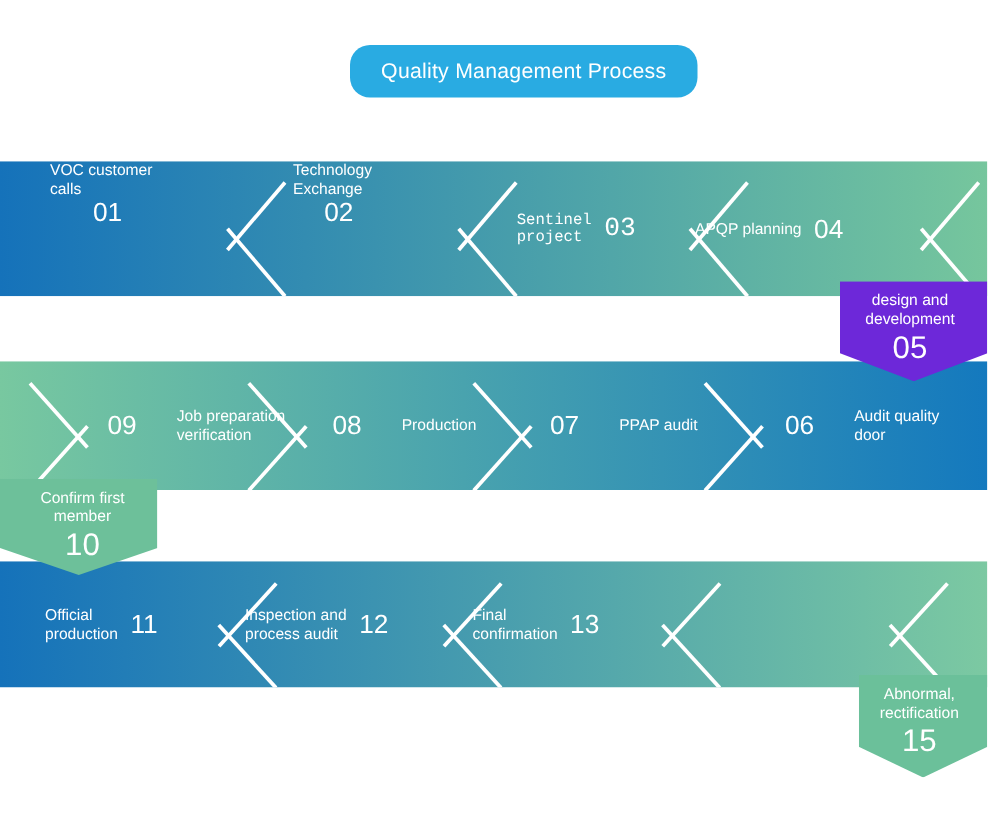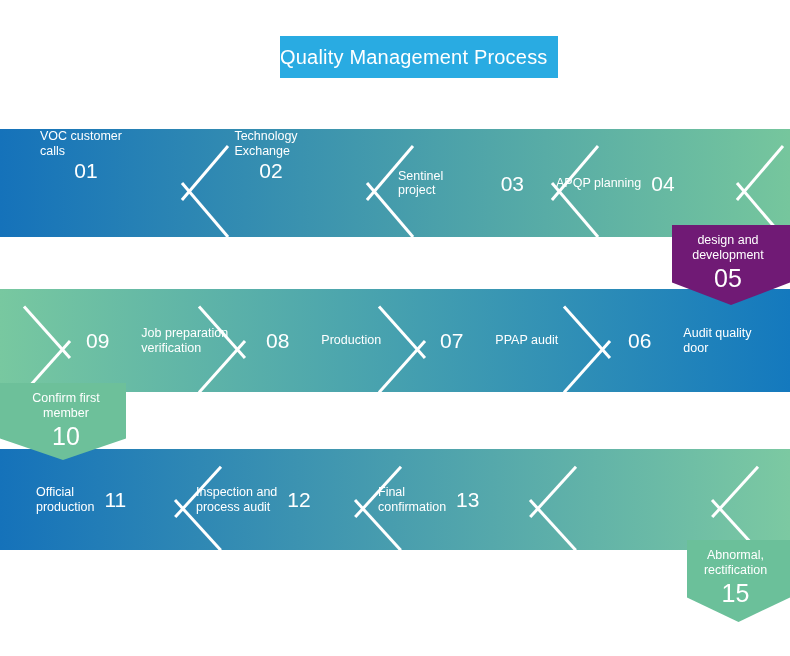--- a/index.html
+++ b/index.html
@@ -10,24 +10,24 @@
     overflow:hidden;
     position:relative;
   }
   #stage{position:absolute;inset:0;width:790px;height:656px;}
 
   
   .title-banner{
     position:absolute;
     left:280px;top:36px;
     width:278px;height:42px;
-    border-radius:0;
-    display:flex;align-items:center;justify-content:flex-start;
+    border-radius:16px;
+    display:flex;align-items:center;justify-content:center;
     color:#ffffff;
-    font-size:20px;
+    font-size:17px;
     letter-spacing:.2px;
   }
 
   
   .row{position:absolute;left:0;width:790px;overflow:hidden;}
   #row1{top:129px;height:108px;}
   #row2{top:289px;height:103px;}
   #row3{top:449px;height:101px;}
 
   .row-bg{position:absolute;inset:0;}
@@ -108,21 +108,21 @@
       <div class="cell ltr" style="left: 16px; width: 140px; justify-content: flex-start; flex-direction: column;">
         <span class="lbl">VOC customer
 calls</span>
         <span class="num">01</span>
       </div>
       <div class="cell ltr" style="left: 205px; width: 132px; justify-content: flex-start; flex-direction: column;">
         <span class="lbl">Technology
 Exchange</span>
         <span class="num">02</span>
       </div>
-      <div class="cell ltr" style="left: 398px; width: 126px; justify-content: space-between;">
+      <div class="cell ltr" style="left: 398px; width: 126px; justify-content: center; font-family: Liberation Mono, monospace;">
         <span class="lbl">Sentinel
 project</span>
         <span class="num">03</span>
       </div>
       <div class="cell ltr" style="left: 556px; width: 152px; justify-content: flex-start; padding-right: 4px;">
         <span class="lbl">APQP planning</span>
         <span class="num">04</span>
       </div>
     </div>
 
@@ -192,21 +192,21 @@
 process audit</span>
         <span class="num">12</span>
       </div>
       <div class="cell ltr" style="left: 378px; width: 140px; justify-content: flex-start;">
         <span class="lbl">Final
 confirmation</span>
         <span class="num">13</span>
       </div>
     </div>
 
-<div class="conn" style="left: 672px; top: 225px; width: 118px; height: 80px; background: #701a75; clip-path: polygon(0% 0%, 100% 0%, 100% 72%, 50% 100%, 0% 72%); padding-top: 8px; padding-right: 6px;">
+<div class="conn" style="left: 672px; top: 225px; width: 118px; height: 80px; background: #6d28d9; clip-path: polygon(0% 0%, 100% 0%, 100% 72%, 50% 100%, 0% 72%); padding-top: 8px; padding-right: 6px;">
       <span class="lbl">design and
 development</span>
       <span class="num">05</span>
     </div>
     <div class="conn" style="left: 0px; top: 383px; width: 126px; height: 77px; background: rgb(109, 192, 154); clip-path: polygon(0% 0%, 100% 0%, 100% 72%, 50% 100%, 0% 72%); padding-top: 8px; padding-left: 6px;">
       <span class="lbl">Confirm first
 member</span>
       <span class="num">10</span>
     </div>
     <div class="conn" style="left: 687px; top: 540px; width: 103px; height: 82px; background: rgb(107, 192, 154); clip-path: polygon(0% 0%, 100% 0%, 100% 70%, 50% 100%, 0% 70%); padding-top: 8px; padding-right: 6px;">

